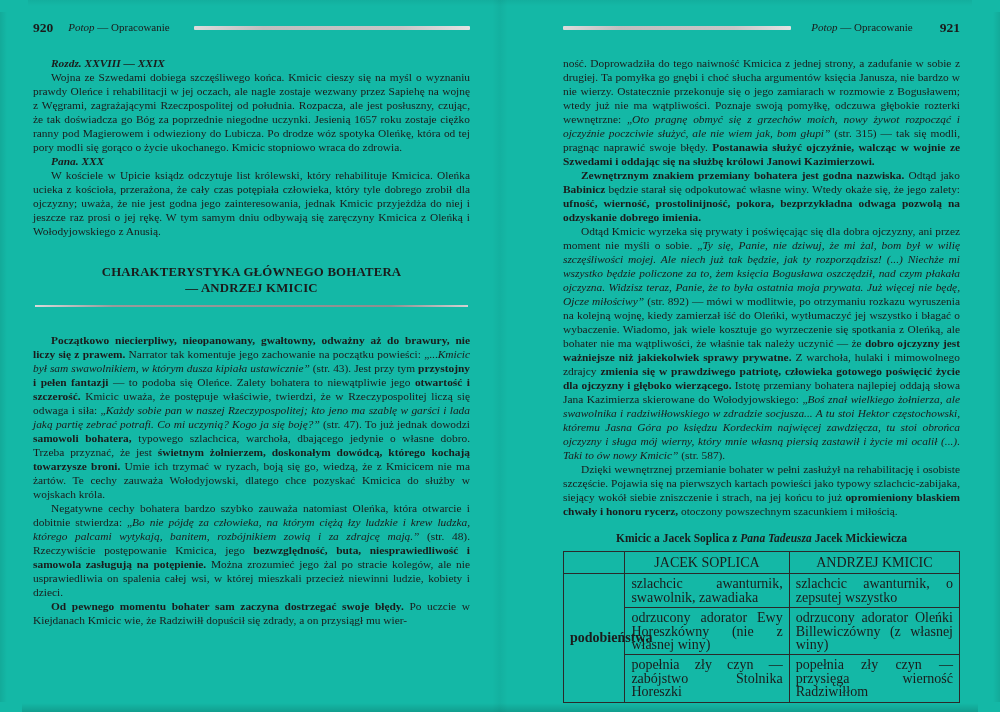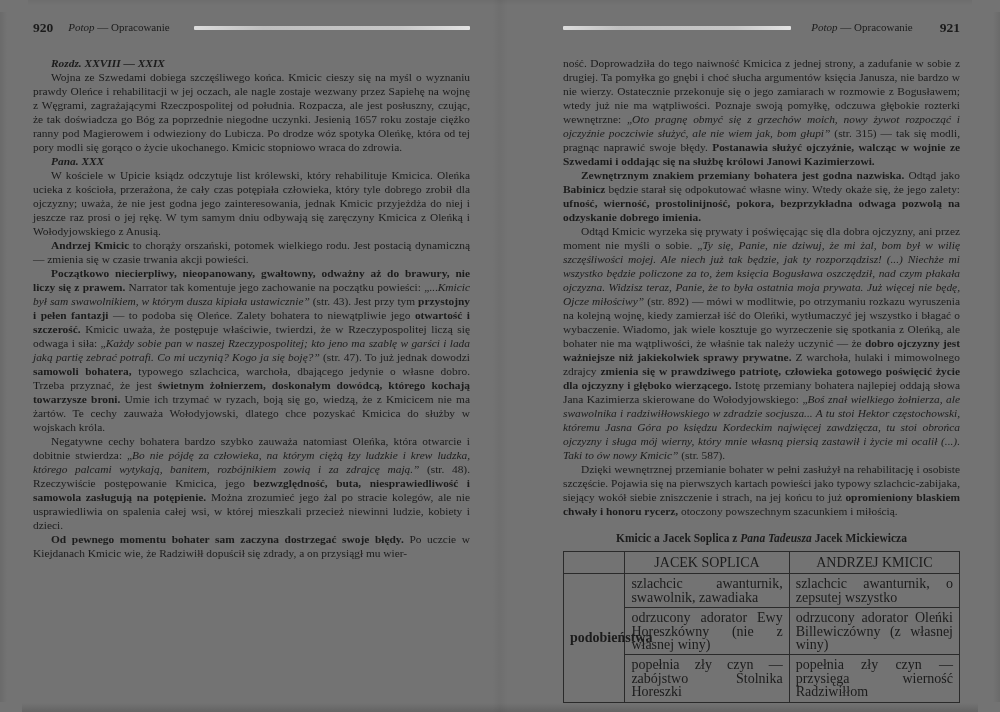--- a/index.html
+++ b/index.html
@@ -1,20 +1,20 @@
 <!DOCTYPE html>
 <html lang="pl"><head>
 <meta charset="utf-8">
 <style>
   html,body{margin:0;padding:0;background:#ffffff;}
   .spread{
     position:relative;
     width:1000px;height:712px;
     margin:0 auto;
-    background:#737373;
+    background:#14b8a6;
     font-family:"Liberation Serif","DejaVu Serif",serif;
     color:#1b1b1b;
     overflow:hidden;
   }
   
   .edge-bottom{position:absolute;left:22px;right:22px;bottom:0;height:9px;
     background:linear-gradient(to bottom,rgba(0,0,0,0),rgba(0,0,0,0.14));}
   .edge-left{position:absolute;left:0;top:12px;bottom:10px;width:7px;
     background:linear-gradient(to right,rgba(0,0,0,0.08),rgba(0,0,0,0));}
   .edge-right{position:absolute;right:0;top:12px;bottom:10px;width:7px;
@@ -71,21 +71,25 @@
     <div class="page-head">
       <span class="page-num">920</span>
       <span class="run-title"><span class="s-i">Potop</span><span> — Opracowanie</span></span>
       <span class="head-bar"></span>
     </div>
     <div class="col">
         <p class="chapter"><span class="s-bi">Rozdz. XXVIII — XXIX</span></p>
         <p class="para"><span>Wojna ze Szwedami dobiega szczęśliwego końca. Kmicic cieszy się na myśl o wyznaniu prawdy Oleńce i rehabilitacji w jej oczach, ale nagle zostaje wezwany przez Sapiehę na wojnę z Węgrami, zagrażającymi Rzeczpospolitej od południa. Rozpacza, ale jest posłuszny, czując, że tak doświadcza go Bóg za poprzednie niegodne uczynki. Jesienią 1657 roku zostaje ciężko ranny pod Magierowem i odwieziony do Lubicza. Po drodze wóz spotyka Oleńkę, która od tej pory modli się gorąco o życie ukochanego. Kmicic stopniowo wraca do zdrowia.</span></p>
         <p class="chapter"><span class="s-bi">Pana. XXX</span></p>
         <p class="para"><span>W kościele w Upicie ksiądz odczytuje list królewski, który rehabilituje Kmicica. Oleńka ucieka z kościoła, przerażona, że cały czas potępiała człowieka, który tyle dobrego zrobił dla ojczyzny; uważa, że nie jest godna jego zainteresowania, jednak Kmicic przyjeżdża do niej i jeszcze raz prosi o jej rękę. W tym samym dniu odbywają się zaręczyny Kmicica z Oleńką i Wołodyjowskiego z Anusią.</span></p>
-        <p class="para"><span class="s-b">Andrzej Kmicic</span><span> to chorąży orszański, potomek wielkiego rodu. Jest postacią dynamiczną — zmienia się w czasie trwania akcji powieści.</span></p>
+        <div class="section-heading">
+          <div class="sh-line">CHARAKTERYSTYKA GŁÓWNEGO BOHATERA</div>
+          <div class="sh-line">— ANDRZEJ KMICIC</div>
+          <div class="heading-rule"></div>
+        </div>
         <p class="para"><span class="s-b">Początkowo niecierpliwy, nieopanowany, gwałtowny, odważny aż do brawury, nie liczy się z prawem.</span><span> Narrator tak komentuje jego zachowanie na początku powieści: „...</span><span class="s-i">Kmicic był sam swawolnikiem, w którym dusza kipiała ustawicznie”</span><span> (str. 43). Jest przy tym </span><span class="s-b">przystojny i pełen fantazji</span><span> — to podoba się Oleńce. Zalety bohatera to niewątpliwie jego </span><span class="s-b">otwartość i szczerość.</span><span> Kmicic uważa, że postępuje właściwie, twierdzi, że w Rzeczypospolitej liczą się odwaga i siła: „</span><span class="s-i">Każdy sobie pan w naszej Rzeczypospolitej; kto jeno ma szablę w garści i lada jaką partię zebrać potrafi. Co mi uczynią? Kogo ja się boję?”</span><span> (str. 47). To już jednak dowodzi </span><span class="s-b">samowoli bohatera,</span><span> typowego szlachcica, warchoła, dbającego jedynie o własne dobro. Trzeba przyznać, że jest </span><span class="s-b">świetnym żołnierzem, doskonałym dowódcą, którego kochają towarzysze broni.</span><span> Umie ich trzymać w ryzach, boją się go, wiedzą, że z Kmicicem nie ma żartów. Te cechy zauważa Wołodyjowski, dlatego chce pozyskać Kmicica do służby w wojskach króla.</span></p>
         <p class="para"><span>Negatywne cechy bohatera bardzo szybko zauważa natomiast Oleńka, która otwarcie i dobitnie stwierdza: „</span><span class="s-i">Bo nie pójdę za człowieka, na którym ciężą łzy ludzkie i krew ludzka, którego palcami wytykają, banitem, rozbójnikiem zowią i za zdrajcę mają.”</span><span> (str. 48). Rzeczywiście postępowanie Kmicica, jego </span><span class="s-b">bezwzględność, buta, niesprawiedliwość i samowola zasługują na potępienie.</span><span> Można zrozumieć jego żal po stracie kolegów, ale nie usprawiedliwia on spalenia całej wsi, w której mieszkali przecież niewinni ludzie, kobiety i dzieci.</span></p>
         <p class="para"><span class="s-b">Od pewnego momentu bohater sam zaczyna dostrzegać swoje błędy.</span><span> Po uczcie w Kiejdanach Kmicic wie, że Radziwiłł dopuścił się zdrady, a on przysiągł mu wier-</span></p>
       </div>
   </div>
 
   <div class="page page-right">
     <div class="page-head">
       <span class="head-bar"></span>
       <span class="run-title"><span class="s-i">Potop</span><span> — Opracowanie</span></span>

